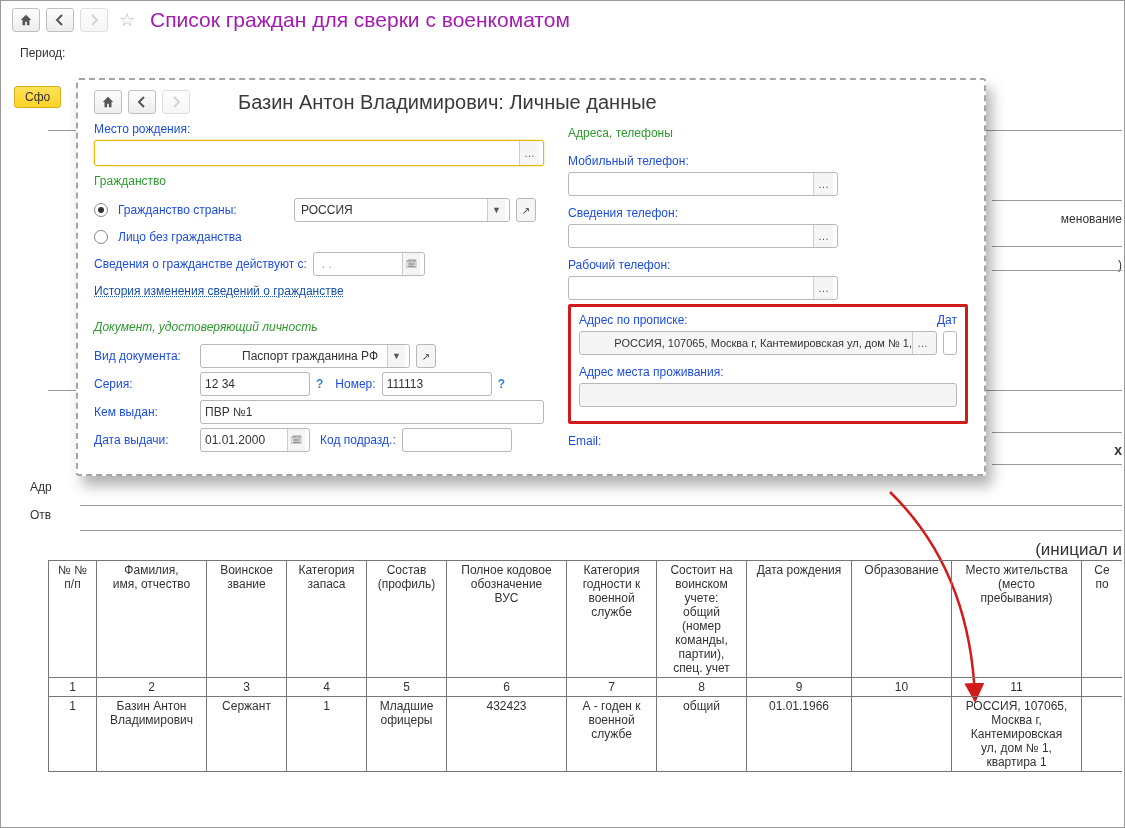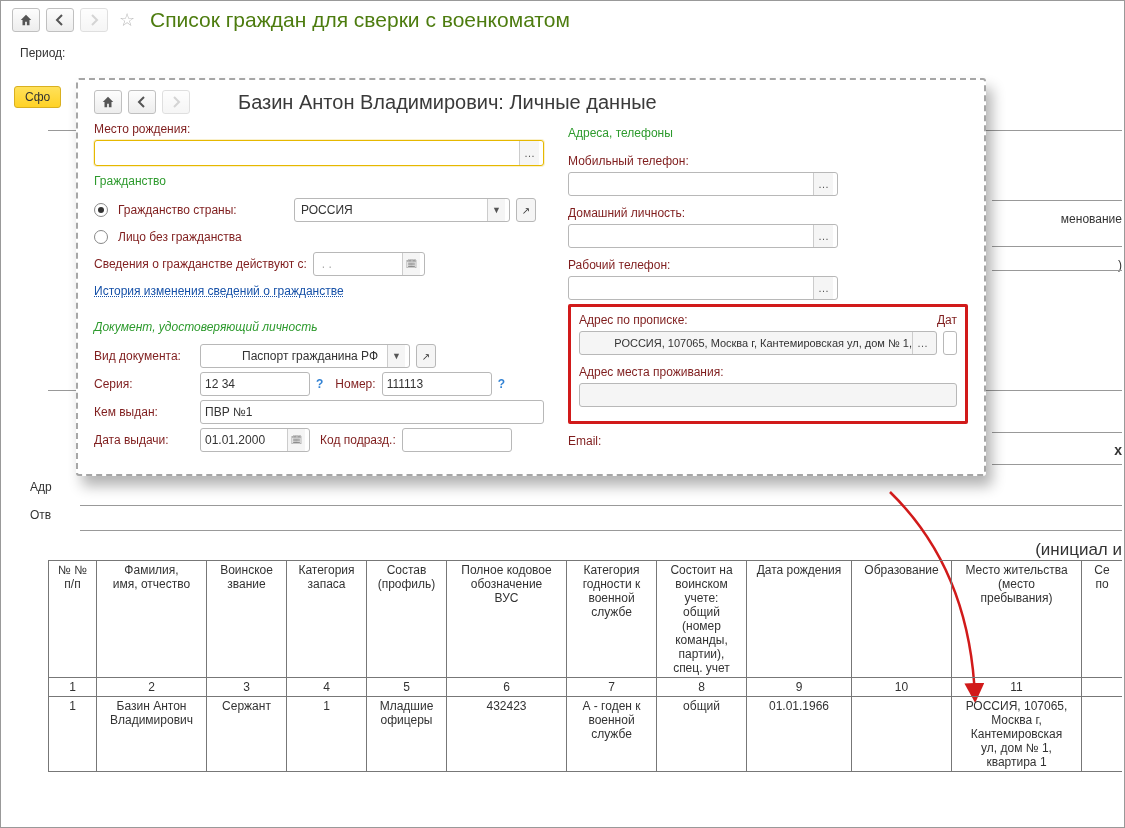--- a/index.html
+++ b/index.html
@@ -36,21 +36,21 @@
     display: inline-flex;
     align-items: center;
     justify-content: center;
     color: #bbb;
     font-size: 18px;
     cursor: pointer;
     margin-left: 2px;
   }
   .page-title {
     font-size: 21px;
-    color: #4d7c0f;
+    color: #a21caf;
     margin-left: 6px;
   }
   .period-row {
     padding: 6px 20px;
     display: flex;
     align-items: center;
     gap: 8px;
   }
   .period-label { color: #333; }
   .yellow-btn {
@@ -95,21 +95,21 @@
     font-size: 12px;
     margin: 4px 0 6px 0;
     display: inline-block;
   }
   .field-row {
     display: flex;
     align-items: center;
     margin: 4px 0;
     gap: 6px;
   }
-  .lbl { color: #7f1d1d; }
+  .lbl { color: #1d4ed8; }
   .lbl-w { width: 100px; display: inline-block; }
   .input {
     border: 1px solid #b8b8b8;
     border-radius: 3px;
     height: 24px;
     padding: 0 4px;
     background: #fff;
     display: inline-flex;
     align-items: center;
     overflow: hidden;
@@ -405,21 +405,21 @@
       <span class="section-green">Адреса, телефоны</span>
 
       <div class="lbl" style="margin-top:8px;">Мобильный телефон:</div>
       <div class="field-row">
         <div class="input" style="width:270px; display:inline-flex;">
           <span style="flex:1;"></span>
           <span class="dots-btn">…</span>
         </div>
       </div>
 
-      <div class="lbl" style="margin-top:10px;">Домашний личность:</div>
+      <div class="lbl" style="margin-top:10px;">Сведения телефон:</div>
       <div class="field-row">
         <div class="input" style="width:270px; display:inline-flex;">
           <span style="flex:1;"></span>
           <span class="dots-btn">…</span>
         </div>
       </div>
 
       <div class="lbl" style="margin-top:10px;">Рабочий телефон:</div>
       <div class="field-row">
         <div class="input" style="width:270px; display:inline-flex;">

